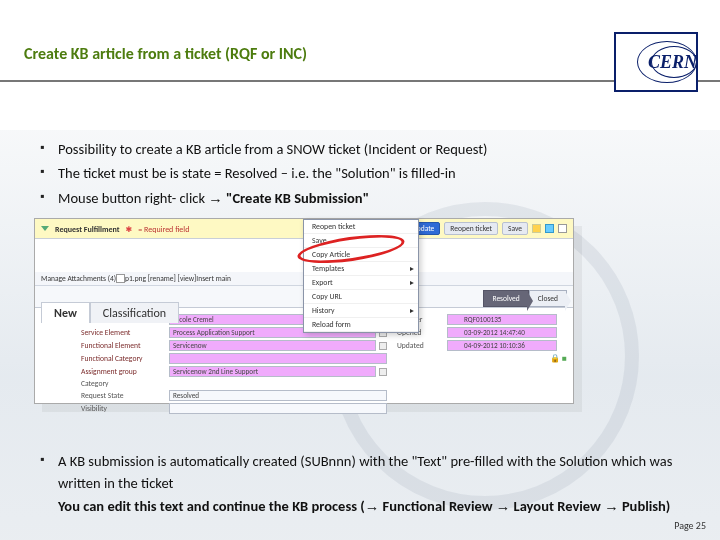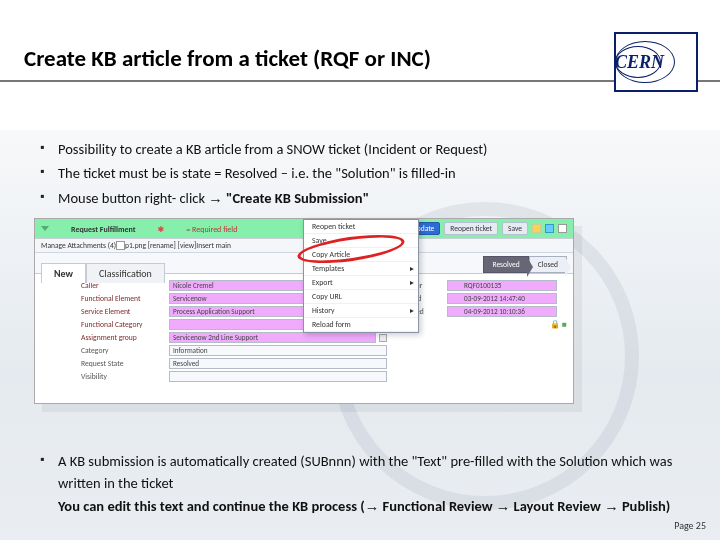--- a/index.html
+++ b/index.html
@@ -16,30 +16,30 @@
     z-index: 0;
   }
   .bg-photo::before {
     content: "";
     position: absolute; left: 46%; bottom: 30px; width: 280px; height: 280px;
     border: 14px solid rgba(150,160,175,0.18);
     border-radius: 50%;
   }
   .title {
     position: absolute; top: 44px; left: 24px;
-    font-size: 23px; font-weight: bold; color: #000000;
+    font-size: 16px; font-weight: bold; color: #4d7c0f;
   }
   .title-rule {
     position: absolute; top: 80px; left: 0; width: 100%; height: 2px;
     background: #777;
   }
   .logo {
     position: absolute; top: 32px; right: 22px; width: 84px; height: 60px;
     background: #fff; border: 1px solid #0a1f6a;
-    display: flex; align-items: center; justify-content: flex-start;
+    display: flex; align-items: center; justify-content: flex-end;
     font-family: Georgia, serif; font-style: italic; font-weight: bold;
     color: #0a1f6a; font-size: 18px; z-index: 5;
     box-shadow: 0 0 0 1px #0a1f6a inset;
   }
   .logo span.ring {
     position: absolute; border: 1px solid #0a1f6a; border-radius: 50%;
   }
   .logo .r1 { width: 60px; height: 42px; }
   .logo .r2 { width: 46px; height: 32px; }
   .content { position: relative; z-index: 2; }
@@ -56,40 +56,40 @@
   .bold { font-weight: bold; }
   .arrow { font-family: Arial; }
   
   .shot {
     position: absolute; top: 218px; left: 34px; width: 540px; height: 186px;
     background: #fff; border: 1px solid #aaa;
     box-shadow: 8px 8px 0 rgba(0,0,0,0.05);
     font-size: 8.2px; color: #333;
   }
   .shot .toolbar {
-    display: flex; align-items: center; gap: 22px;
-    padding: 3px 6px; background: #86efac; border-bottom: 1px solid #c9cfd8;
+    display: flex; align-items: center; gap: 6px;
+    padding: 3px 6px; background: #fef9c3; border-bottom: 1px solid #c9cfd8;
     font-size: 8px;
   }
   .ic-tri { display:inline-block; width:0;height:0;border-left:4px solid transparent;border-right:4px solid transparent;border-top:5px solid #5a7; }
   .req-label { color:#b33; }
   .star { color:#d44; }
   .toolbar .right { margin-left: auto; display: flex; gap: 4px; align-items:center; }
   .btn { background:#e6eaf2;border:1px solid #b8c0d0;padding:1px 5px;border-radius:2px;font-size:7.5px; }
   .btn.blue{ background:#2f6bd6;color:#fff;border-color:#2456aa; }
   .sq { width:9px;height:9px;display:inline-block;border:1px solid #999;background:#fff; }
   .sqg{ background:#ffd24d;border-color:#cc9; }
   .sqb{ background:#6cf;border-color:#39c; }
   .toolbar2 {
-    display:flex;gap:0;padding:2px 6px;background:#f4f6fa;border-bottom:1px solid #d0d6e0;font-size:7.5px;align-items:center;
+    display:flex;gap:0;padding:2px 6px;background:#f4f6fa;border-bottom:1px solid #d0d6e0;font-size:7.5px;align-items:center;margin-top:33px;
   }
   .tabs { display:flex; }
   .tab {
-    padding:3px 12px; font-size:10px; background:#f0f2f6; border:1px solid #c5cbd6; border-bottom:none;
-    position:relative; top:10px;
+    padding:3px 12px; font-size:12px; background:#f0f2f6; border:1px solid #c5cbd6; border-bottom:none;
+    position:relative; top:16px;
   }
   .tab.active { background:#fff; font-weight:bold; }
   .tabrow { padding: 0 6px; border-bottom:1px solid #c5cbd6; background:#f6f8fb; }
   .stepper { display:flex; margin-left:auto; }
   .step { padding:3px 8px;font-size:7.5px;border:1px solid #a8b0c0; background:#eceff5; position:relative; }
   .step::after{
     content:"";position:absolute;right:-5px;top:0;width:0;height:0;
     border-top:10px solid transparent;border-bottom:10px solid transparent;border-left:6px solid #eceff5;z-index:1;
   }
   .step.sel { background:#667; color:#fff; border-color:#556; }
@@ -176,41 +176,40 @@
       </div>
     </div>
     <div class="form">
       <div class="col">
         <div class="row">
             <div class="lbl">Caller</div>
             <div class="fld">Nicole Cremel</div>
             <span class="mic"></span>
           </div>
         <div class="row">
+            <div class="lbl">Service Element</div>
+            <div class="fld">Process Application Support</div>
+            <span class="mic"></span>
+          </div>
+        <div class="row">
             <div class="lbl">Functional Element</div>
             <div class="fld">Servicenow</div>
             <span class="mic"></span>
           </div>
         <div class="row">
-            <div class="lbl">Service Element</div>
-            <div class="fld">Process Application Support</div>
-            <span class="mic"></span>
-          </div>
-        <div class="row">
             <div class="lbl">Functional Category</div>
             <div class="fld"></div>
           </div>
         <div class="row">
             <div class="lbl">Assignment group</div>
             <div class="fld">Servicenow 2nd Line Support</div>
             <span class="mic"></span>
           </div>
         <div class="row">
             <div class="lbl gr">Category</div>
-            <div class="fld sel">Information</div>
           </div>
         <div class="row">
             <div class="lbl gr">Request State</div>
             <div class="fld sel">Resolved</div>
           </div>
         <div class="row">
             <div class="lbl gr">Visibility</div>
             <div class="fld sel"></div>
           </div>
       </div>

